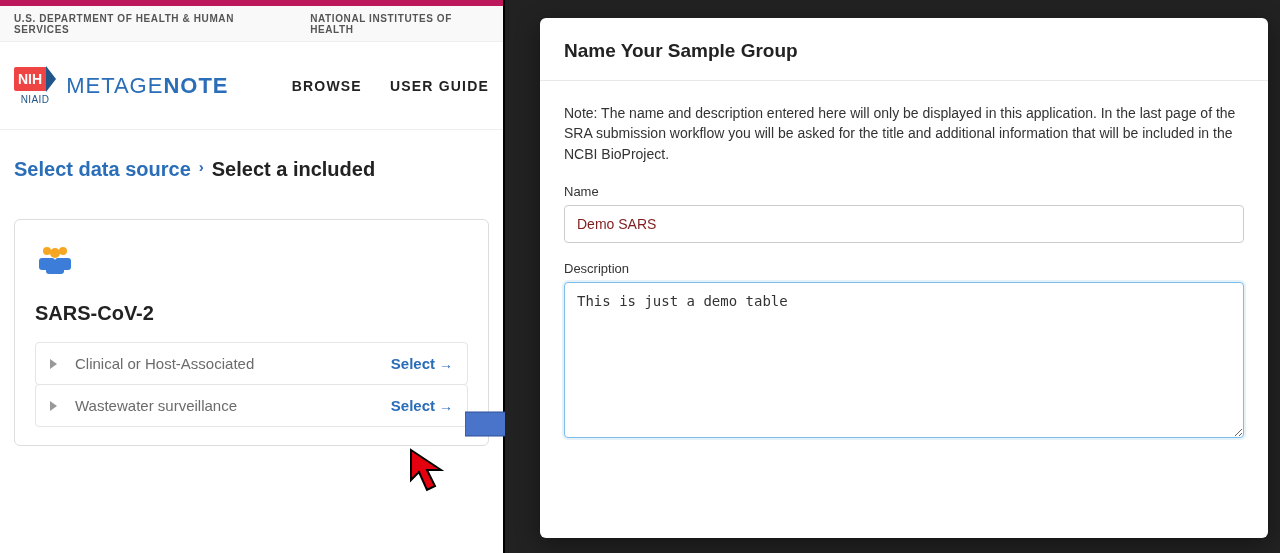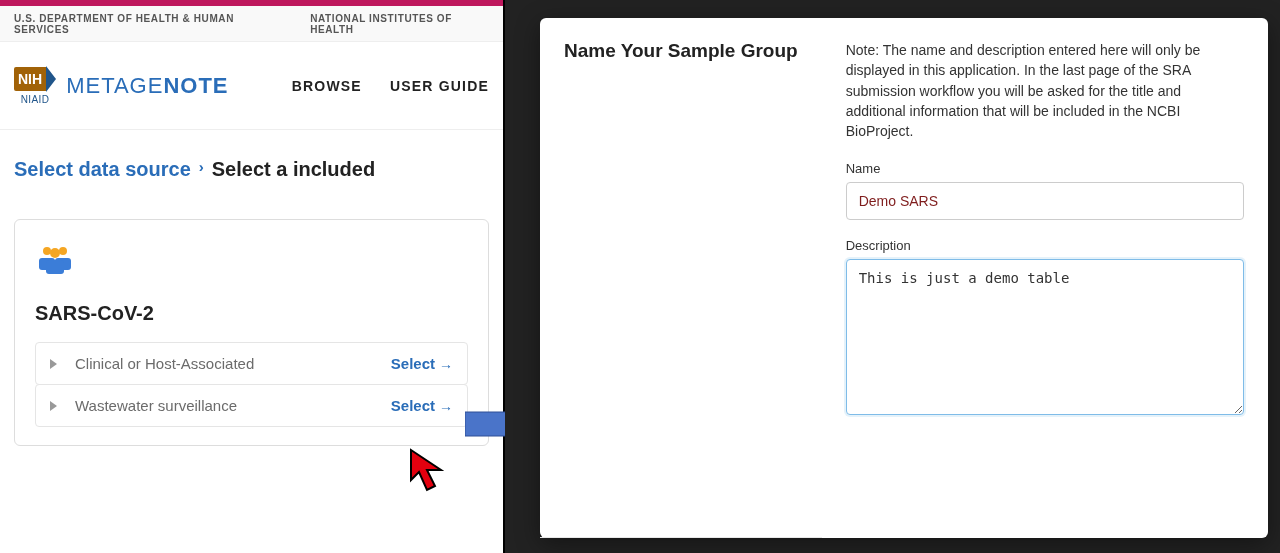--- a/index.html
+++ b/index.html
@@ -49,21 +49,21 @@
     display: flex;
     flex-direction: column;
     align-items: center;
     margin-right: 10px;
   }
   .logo-nih-top {
     display: flex;
     align-items: center;
   }
   .nih-box {
-    background: #a16207;
+    background: #ef4444;
     color: #fff;
     font-size: 14px;
     font-weight: 700;
     padding: 4px 4px;
     border-radius: 2px 0 0 2px;
   }
   .nih-chevron {
     width: 0; height: 0;
     border-top: 13px solid transparent;
     border-bottom: 13px solid transparent;
@@ -196,21 +196,21 @@
   .modal {
     position: absolute;
     left: 540px;
     top: 18px;
     width: 728px;
     height: 520px;
     background: #fff;
     border-radius: 6px;
     box-shadow: 0 6px 24px rgba(0,0,0,0.4);
     display: flex;
-    flex-direction: row;
+    flex-direction: column;
   }
   .modal-header {
     padding: 22px 24px 18px;
     border-bottom: 1px solid #e8e8e8;
   }
   .modal-header h2 {
     font-size: 19px;
     font-weight: 700;
     color: #222;
   }

